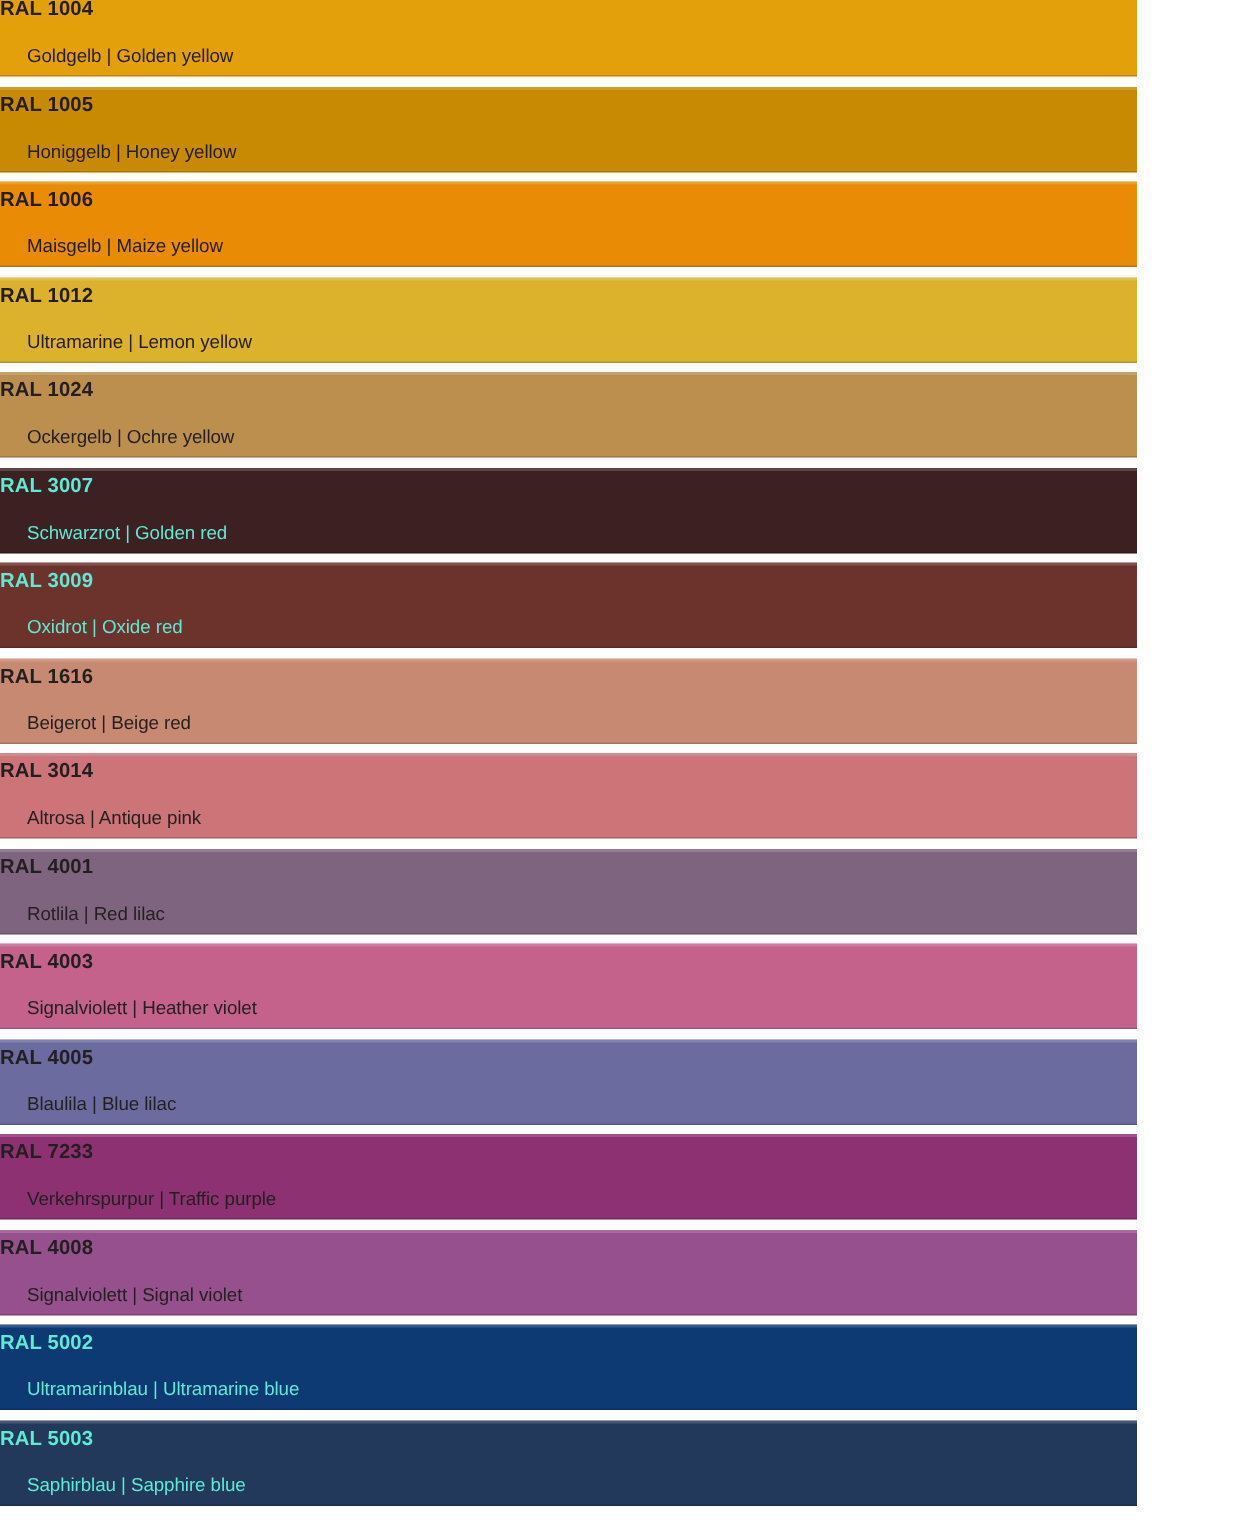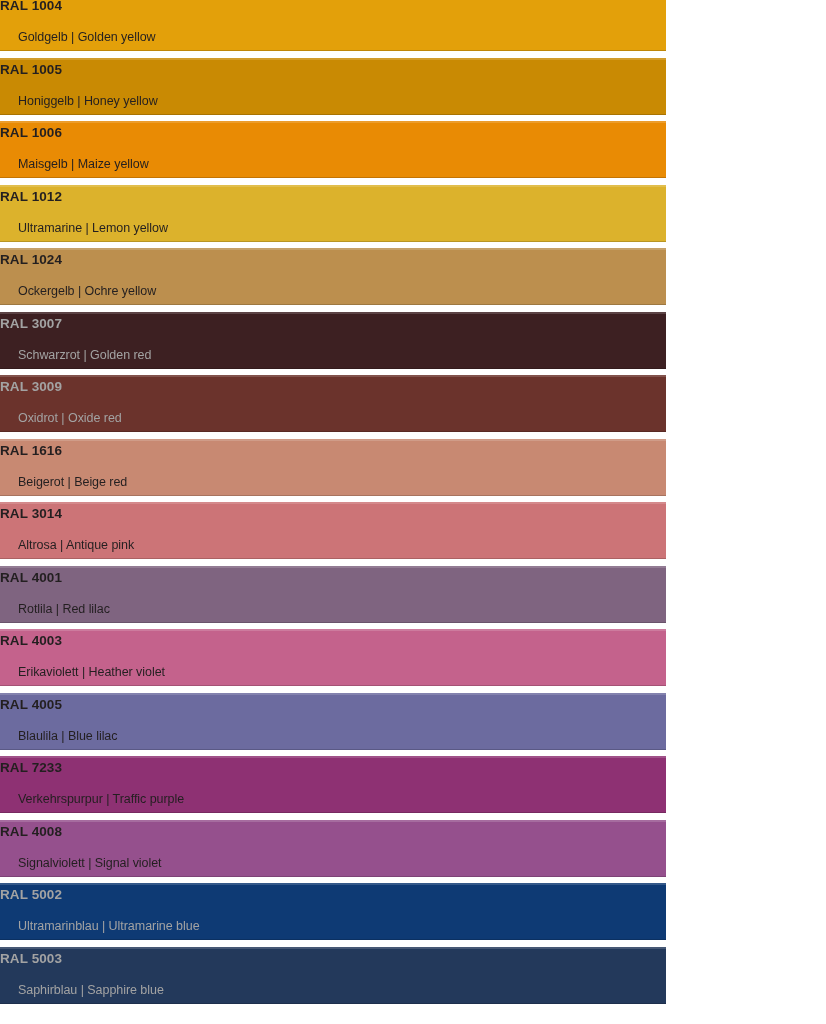--- a/index.html
+++ b/index.html
@@ -11,21 +11,21 @@
   body {
     width: 826px;
     height: 1024px;
     overflow: hidden;
     font-family: "Liberation Sans", sans-serif;
     -webkit-font-smoothing: antialiased;
   }
 
   #chart {
     position: relative;
-    width: 666px;
+    width: 758px;
     height: 1024px;
     background: #ffffff;
     overflow: hidden;
   }
 
   
   .swatch {
     position: absolute;
     left: -2px;
     width: 822px;
@@ -67,21 +67,21 @@
     font-weight: normal;
     letter-spacing: -0.05px;
     line-height: 15px;
     white-space: nowrap;
   }
 
   .dark-text .swatch-code,
   .dark-text .swatch-name { color: #231f20; }
 
   .light-text .swatch-code,
-  .light-text .swatch-name { color: #a3a3a3; }
+  .light-text .swatch-name { color: #5eead4; }
 </style>
 </head>
 <body>
 
 <div id="chart">
     <div class="swatch dark-text" style="top: -6px; height: 57px; background: rgb(227, 160, 10);">
       <div class="swatch-code">RAL 1004</div>
       <div class="swatch-name">Goldgelb | Golden yellow</div>
     </div>
     <div class="swatch dark-text" style="top: 57.5px; height: 57px; background: rgb(201, 138, 3);">
@@ -115,21 +115,21 @@
     <div class="swatch dark-text" style="top: 502px; height: 57px; background: rgb(204, 116, 119);">
       <div class="swatch-code">RAL 3014</div>
       <div class="swatch-name">Altrosa | Antique pink</div>
     </div>
     <div class="swatch dark-text" style="top: 565.5px; height: 57px; background: rgb(127, 100, 128);">
       <div class="swatch-code">RAL 4001</div>
       <div class="swatch-name">Rotlila | Red lilac</div>
     </div>
     <div class="swatch dark-text" style="top: 629px; height: 57px; background: rgb(196, 98, 140);">
       <div class="swatch-code">RAL 4003</div>
-      <div class="swatch-name">Erikaviolett | Heather violet</div>
+      <div class="swatch-name">Signalviolett | Heather violet</div>
     </div>
     <div class="swatch dark-text" style="top: 692.5px; height: 57px; background: rgb(108, 107, 159);">
       <div class="swatch-code">RAL 4005</div>
       <div class="swatch-name">Blaulila | Blue lilac</div>
     </div>
     <div class="swatch dark-text" style="top: 756px; height: 57px; background: rgb(142, 49, 115);">
       <div class="swatch-code">RAL 7233</div>
       <div class="swatch-name">Verkehrspurpur | Traffic purple</div>
     </div>
     <div class="swatch dark-text" style="top: 819.5px; height: 57px; background: rgb(149, 80, 141);">

